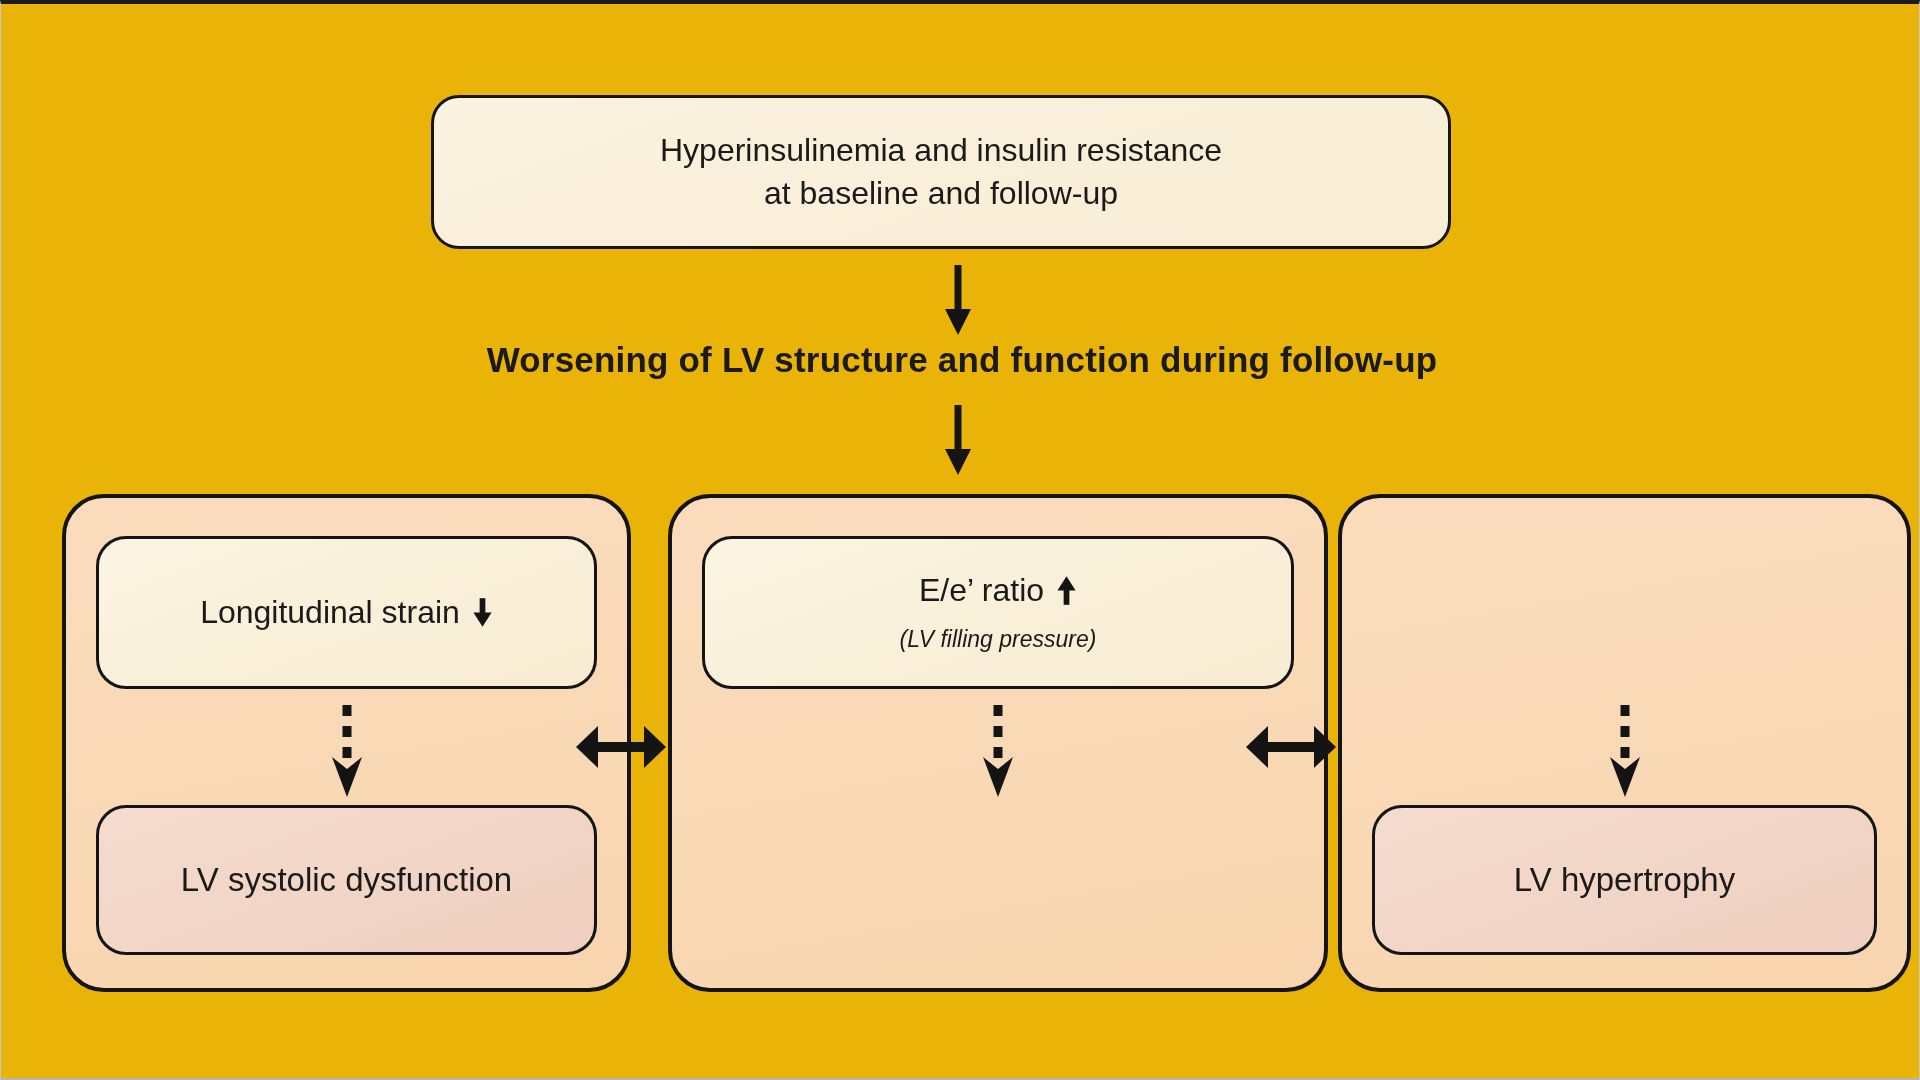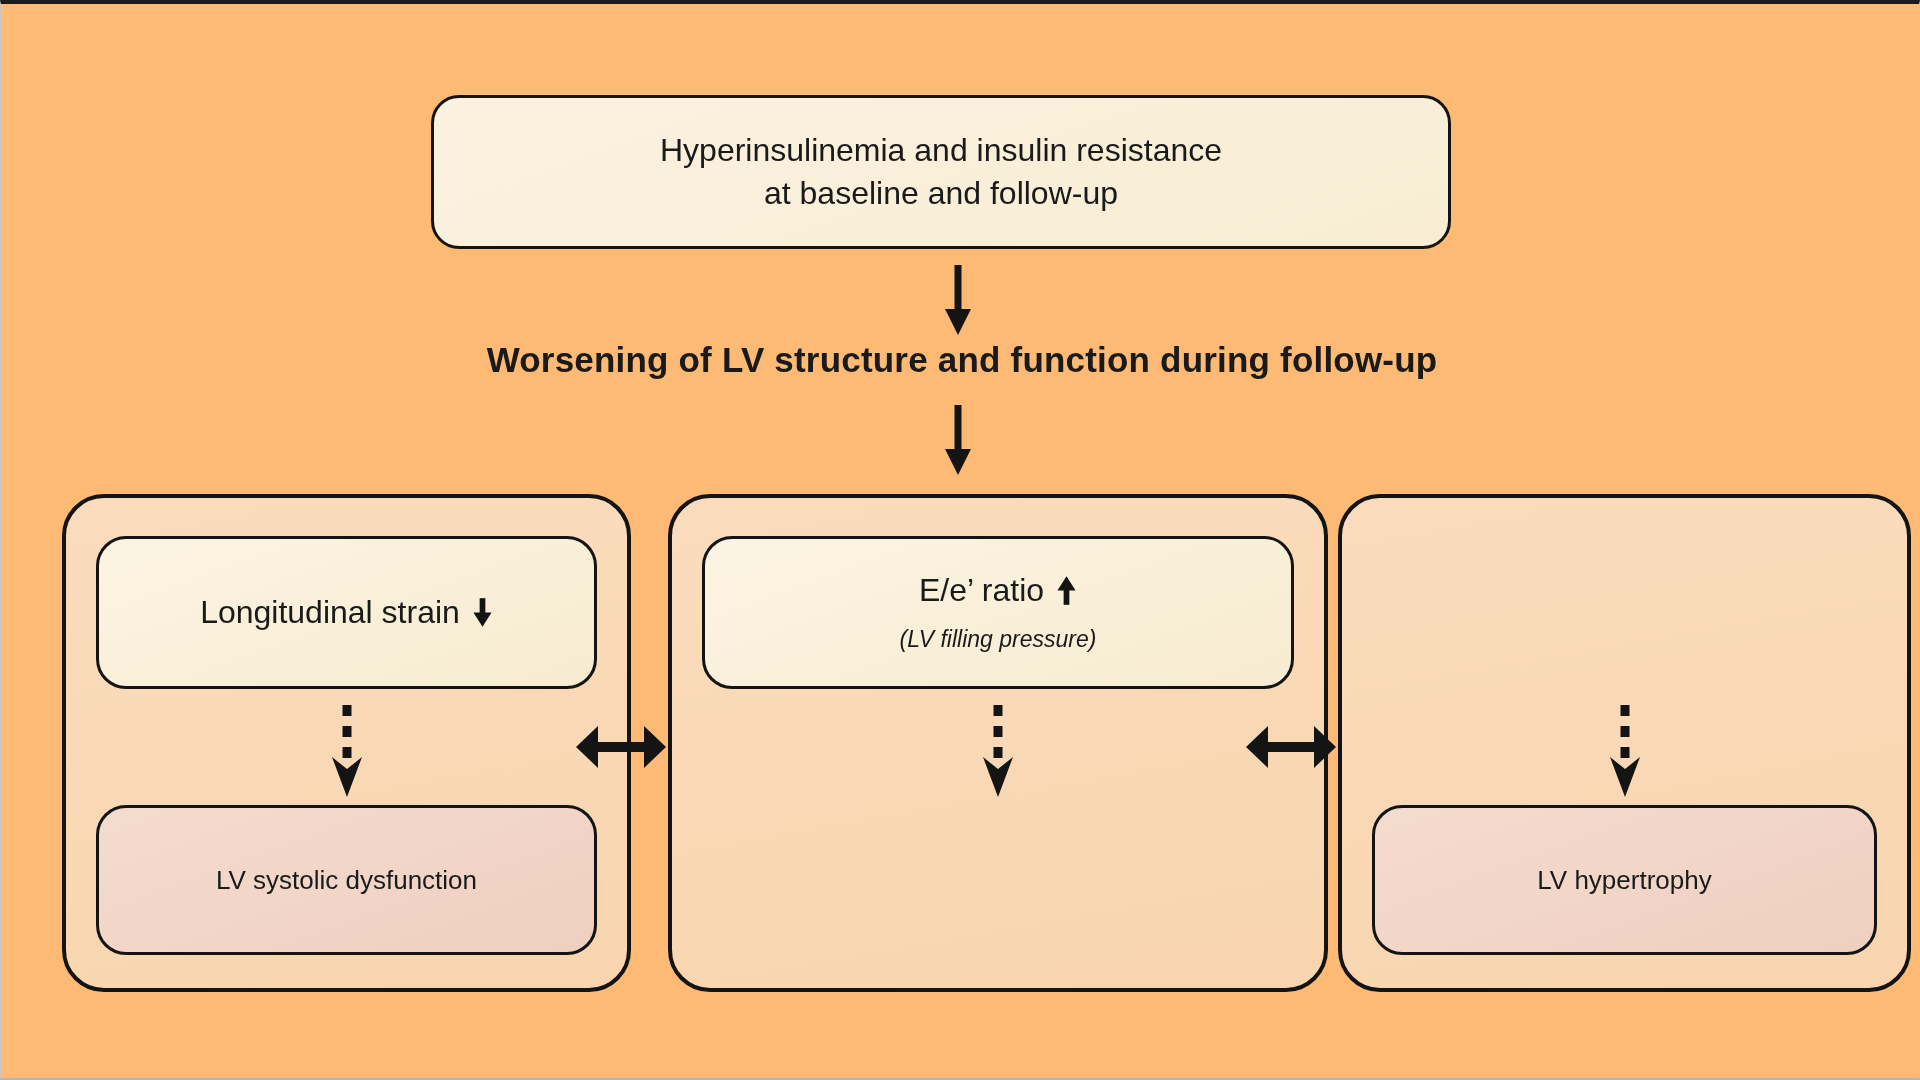--- a/index.html
+++ b/index.html
@@ -1,20 +1,20 @@
 <!DOCTYPE html>
 <html><head>
 <meta charset="utf-8">
 <style>
   html, body { margin: 0; padding: 0; background: #ffffff; }
   .stage {
     position: relative;
     width: 1920px;
     height: 1080px;
-    background: #fdba74;
+    background: #eab308;
     border-top: 4px solid #1b1b1b;
     border-left: 1px solid #c6c6c6;
     border-right: 1px solid #c6c6c6;
     border-bottom: 2px solid #b5b5b5;
     box-sizing: border-box;
     overflow: hidden;
     font-family: "Liberation Sans", sans-serif;
     color: #1a1a1a;
     padding-left: 42px;
   }
@@ -80,21 +80,21 @@
   .indicator-note:empty { display: none; }
 
   .outcome-box {
     position: absolute;
     left: 30px; right: 30px; top: 307px; height: 150px;
     box-sizing: border-box;
     background: linear-gradient(160deg, #f4dcce 0%, #efcfc0 100%);
     border: 3px solid #141414;
     border-radius: 30px;
     display: flex; align-items: center; justify-content: center;
-    font-size: 26px;
+    font-size: 33px;
     text-align: right;
   }
 
   
   .dashed-arrow {
     position: absolute;
     left: 50%; top: 205px;
     transform: translateX(-50%);
     width: 34px; height: 96px;
   }

